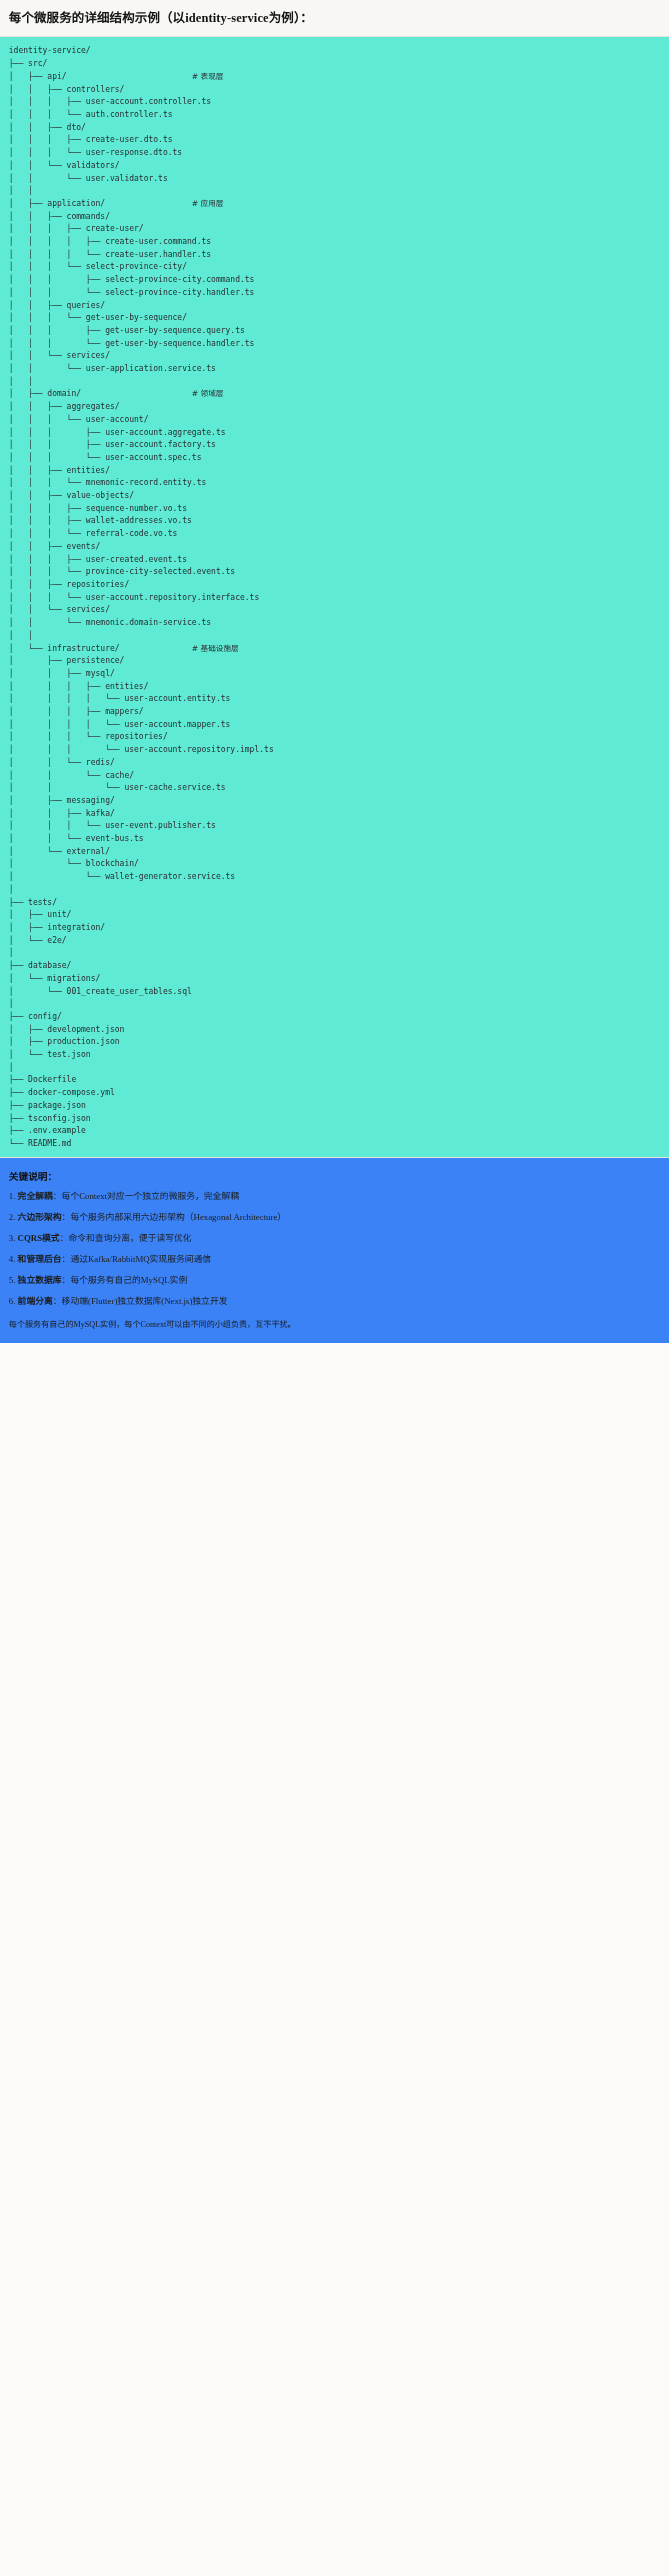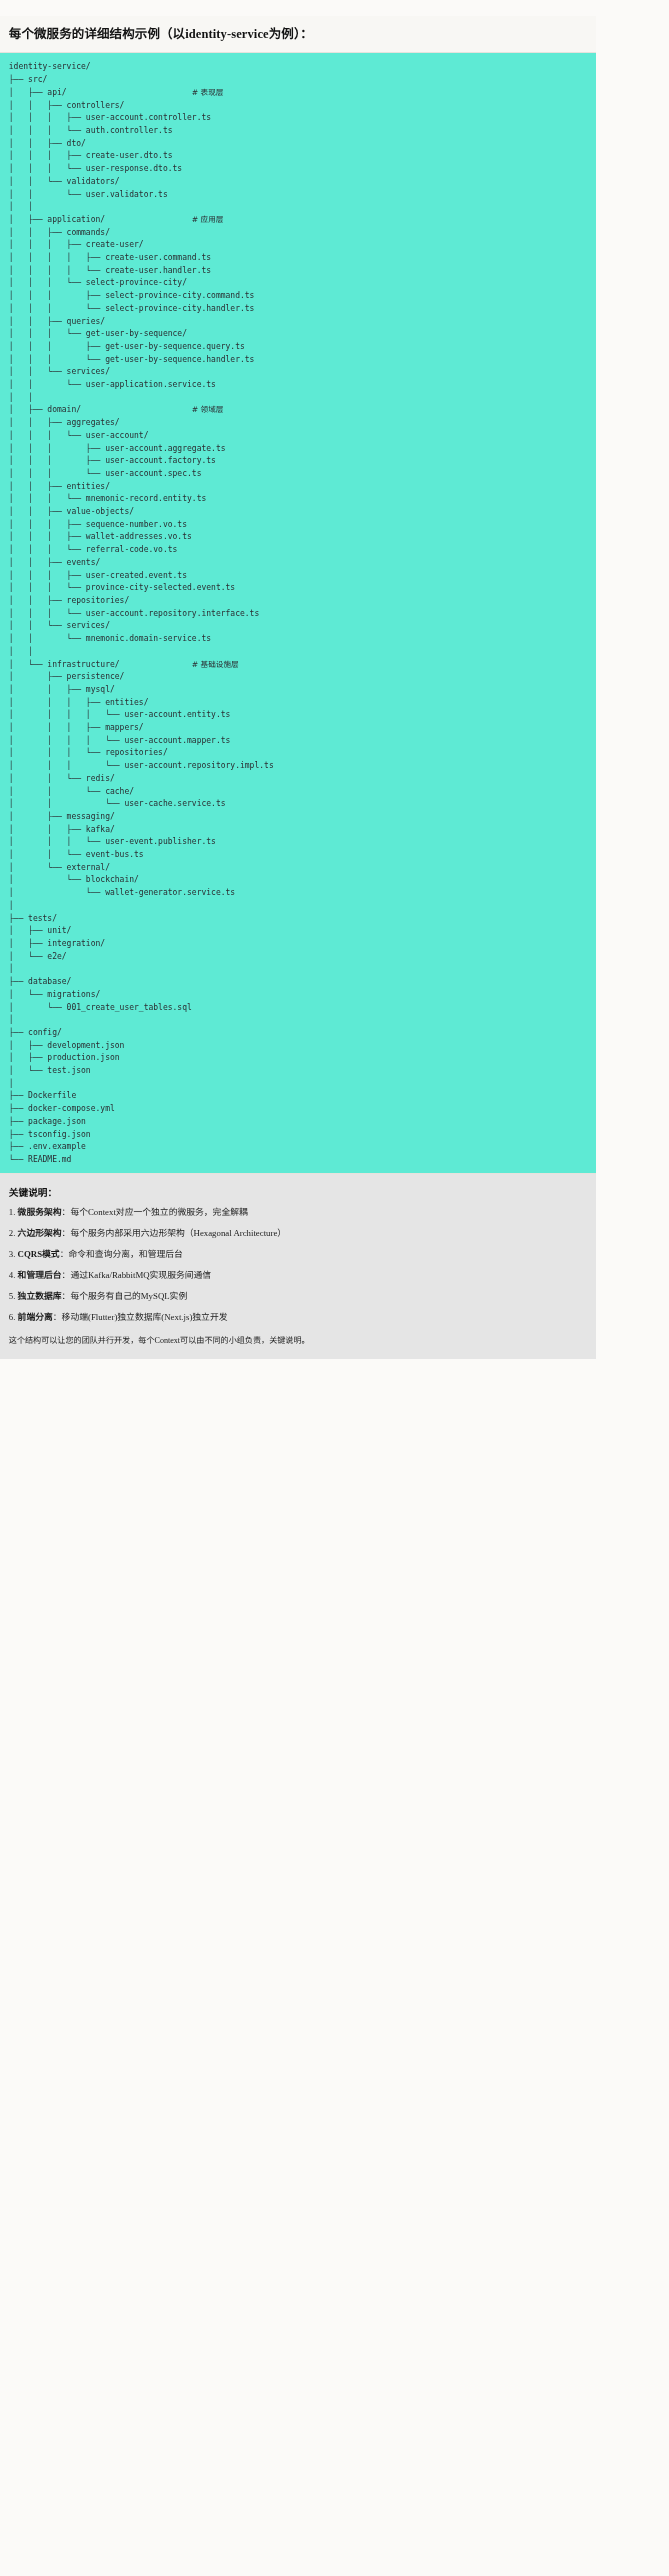--- a/index.html
+++ b/index.html
@@ -8,24 +8,23 @@
     padding: 0;
     background: #fbfaf8;
   }
   body {
     width: 669px;
     font-family: "Liberation Sans", "DejaVu Sans", sans-serif;
     color: #1c1c1c;
     -webkit-font-smoothing: antialiased;
   }
   .page {
-    width: 596px;
+    width: 669px;
     box-sizing: border-box;
     background: #fbfaf8;
-    margin-top: 16px;
   }
 
   
   .doc-header {
     padding: 10px 8.8px 8.8px 8.8px;
     background: #f8f7f4;
     border-bottom: 0.6px solid #e6e3dd;
   }
   .doc-title {
     margin: 0;
@@ -59,21 +58,21 @@
   .tree .cmt {
     color: #2a2d31;
     font-family: "DejaVu Sans", sans-serif;
     font-size: 7.6px;
   }
 
   
   .notes {
     padding: 3.8px 8.8px 11.3px 8.8px;
     border-top: 0.6px solid #e6e3dd;
-    background: #e5e5e5;
+    background: #3b82f6;
   }
   .notes-title {
     margin: 7.5px 0 6.3px 0;
     font-size: 9.7px;
     font-weight: bold;
     font-family: "Liberation Serif", "DejaVu Serif", serif;
     color: #131313;
   }
   .notes-list {
     margin: 0;
@@ -110,24 +109,24 @@
     <h1 class="doc-title">每个微服务的详细结构示例（以identity-service为例）：</h1>
   </header>
 
   <section class="tree-block">
     <pre class="tree" id="tree-out"><span class="line">identity-service/</span><span class="line">├── src/</span><span class="line">│   ├── api/                          <span class="cmt"># 表现层</span></span><span class="line">│   │   ├── controllers/</span><span class="line">│   │   │   ├── user-account.controller.ts</span><span class="line">│   │   │   └── auth.controller.ts</span><span class="line">│   │   ├── dto/</span><span class="line">│   │   │   ├── create-user.dto.ts</span><span class="line">│   │   │   └── user-response.dto.ts</span><span class="line">│   │   └── validators/</span><span class="line">│   │       └── user.validator.ts</span><span class="line">│   │</span><span class="line">│   ├── application/                  <span class="cmt"># 应用层</span></span><span class="line">│   │   ├── commands/</span><span class="line">│   │   │   ├── create-user/</span><span class="line">│   │   │   │   ├── create-user.command.ts</span><span class="line">│   │   │   │   └── create-user.handler.ts</span><span class="line">│   │   │   └── select-province-city/</span><span class="line">│   │   │       ├── select-province-city.command.ts</span><span class="line">│   │   │       └── select-province-city.handler.ts</span><span class="line">│   │   ├── queries/</span><span class="line">│   │   │   └── get-user-by-sequence/</span><span class="line">│   │   │       ├── get-user-by-sequence.query.ts</span><span class="line">│   │   │       └── get-user-by-sequence.handler.ts</span><span class="line">│   │   └── services/</span><span class="line">│   │       └── user-application.service.ts</span><span class="line">│   │</span><span class="line">│   ├── domain/                       <span class="cmt"># 领域层</span></span><span class="line">│   │   ├── aggregates/</span><span class="line">│   │   │   └── user-account/</span><span class="line">│   │   │       ├── user-account.aggregate.ts</span><span class="line">│   │   │       ├── user-account.factory.ts</span><span class="line">│   │   │       └── user-account.spec.ts</span><span class="line">│   │   ├── entities/</span><span class="line">│   │   │   └── mnemonic-record.entity.ts</span><span class="line">│   │   ├── value-objects/</span><span class="line">│   │   │   ├── sequence-number.vo.ts</span><span class="line">│   │   │   ├── wallet-addresses.vo.ts</span><span class="line">│   │   │   └── referral-code.vo.ts</span><span class="line">│   │   ├── events/</span><span class="line">│   │   │   ├── user-created.event.ts</span><span class="line">│   │   │   └── province-city-selected.event.ts</span><span class="line">│   │   ├── repositories/</span><span class="line">│   │   │   └── user-account.repository.interface.ts</span><span class="line">│   │   └── services/</span><span class="line">│   │       └── mnemonic.domain-service.ts</span><span class="line">│   │</span><span class="line">│   └── infrastructure/               <span class="cmt"># 基础设施层</span></span><span class="line">│       ├── persistence/</span><span class="line">│       │   ├── mysql/</span><span class="line">│       │   │   ├── entities/</span><span class="line">│       │   │   │   └── user-account.entity.ts</span><span class="line">│       │   │   ├── mappers/</span><span class="line">│       │   │   │   └── user-account.mapper.ts</span><span class="line">│       │   │   └── repositories/</span><span class="line">│       │   │       └── user-account.repository.impl.ts</span><span class="line">│       │   └── redis/</span><span class="line">│       │       └── cache/</span><span class="line">│       │           └── user-cache.service.ts</span><span class="line">│       ├── messaging/</span><span class="line">│       │   ├── kafka/</span><span class="line">│       │   │   └── user-event.publisher.ts</span><span class="line">│       │   └── event-bus.ts</span><span class="line">│       └── external/</span><span class="line">│           └── blockchain/</span><span class="line">│               └── wallet-generator.service.ts</span><span class="line">│</span><span class="line">├── tests/</span><span class="line">│   ├── unit/</span><span class="line">│   ├── integration/</span><span class="line">│   └── e2e/</span><span class="line">│</span><span class="line">├── database/</span><span class="line">│   └── migrations/</span><span class="line">│       └── 001_create_user_tables.sql</span><span class="line">│</span><span class="line">├── config/</span><span class="line">│   ├── development.json</span><span class="line">│   ├── production.json</span><span class="line">│   └── test.json</span><span class="line">│</span><span class="line">├── Dockerfile</span><span class="line">├── docker-compose.yml</span><span class="line">├── package.json</span><span class="line">├── tsconfig.json</span><span class="line">├── .env.example</span><span class="line">└── README.md</span></pre>
   </section>
 
   <section class="notes">
     <h2 class="notes-title">关键说明：</h2>
     <ol class="notes-list" id="notes-out">
-        <li><span class="idx">1. </span><span class="term">微服务架构</span><span>：</span><span>每个Context对应一个独立的微服务，完全解耦</span></li>
+        <li><span class="idx">1. </span><span class="term">完全解耦</span><span>：</span><span>每个Context对应一个独立的微服务，完全解耦</span></li>
         <li><span class="idx">2. </span><span class="term">六边形架构</span><span>：</span><span>每个服务内部采用六边形架构（Hexagonal Architecture）</span></li>
-        <li><span class="idx">3. </span><span class="term">CQRS模式</span><span>：</span><span>命令和查询分离，和管理后台</span></li>
+        <li><span class="idx">3. </span><span class="term">CQRS模式</span><span>：</span><span>命令和查询分离，便于读写优化</span></li>
         <li><span class="idx">4. </span><span class="term">和管理后台</span><span>：</span><span>通过Kafka/RabbitMQ实现服务间通信</span></li>
         <li><span class="idx">5. </span><span class="term">独立数据库</span><span>：</span><span>每个服务有自己的MySQL实例</span></li>
         <li><span class="idx">6. </span><span class="term">前端分离</span><span>：</span><span>移动端(Flutter)独立数据库(Next.js)独立开发</span></li>
       </ol>
-    <p class="closing">这个结构可以让您的团队并行开发，每个Context可以由不同的小组负责，关键说明。</p>
+    <p class="closing">每个服务有自己的MySQL实例，每个Context可以由不同的小组负责，互不干扰。</p>
   </section>
 
 </div>
 
 
 </body></html>

